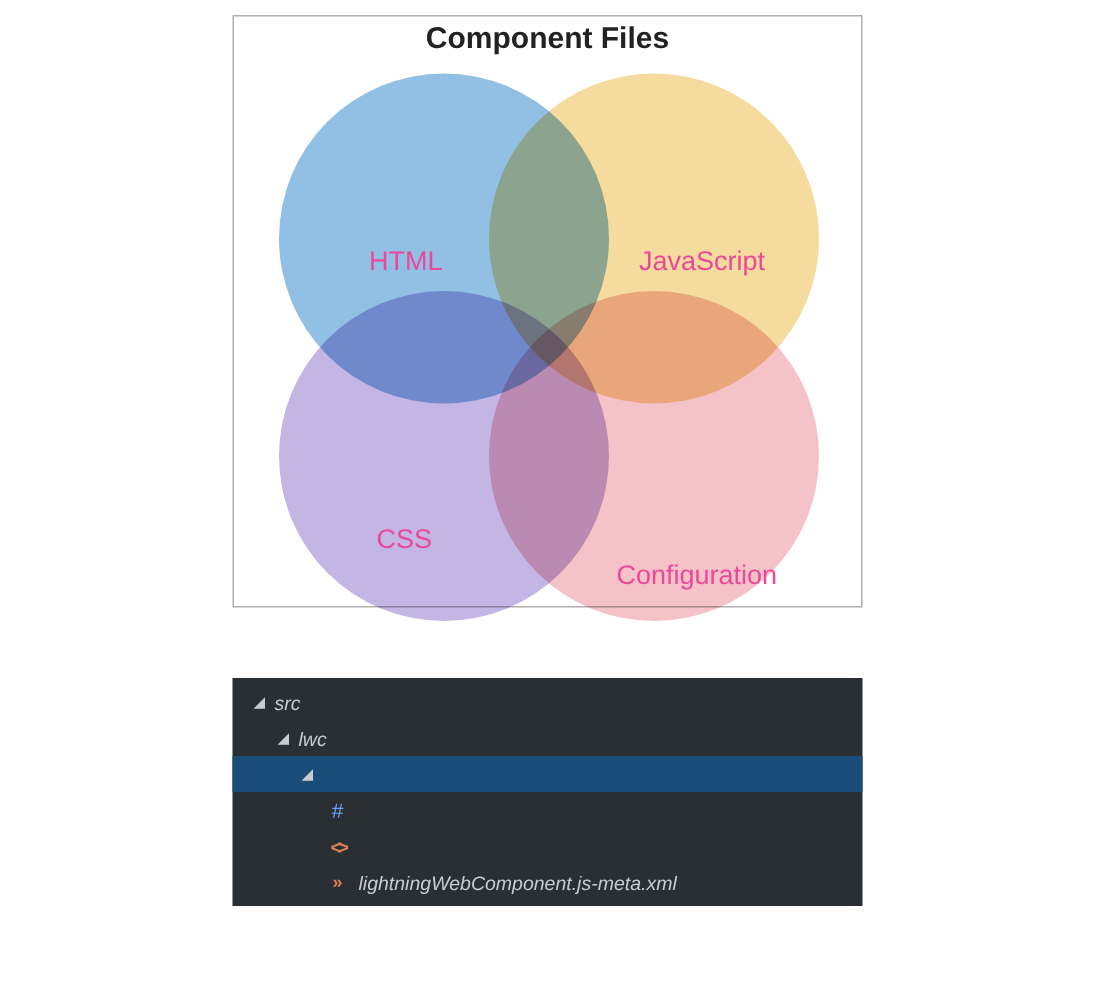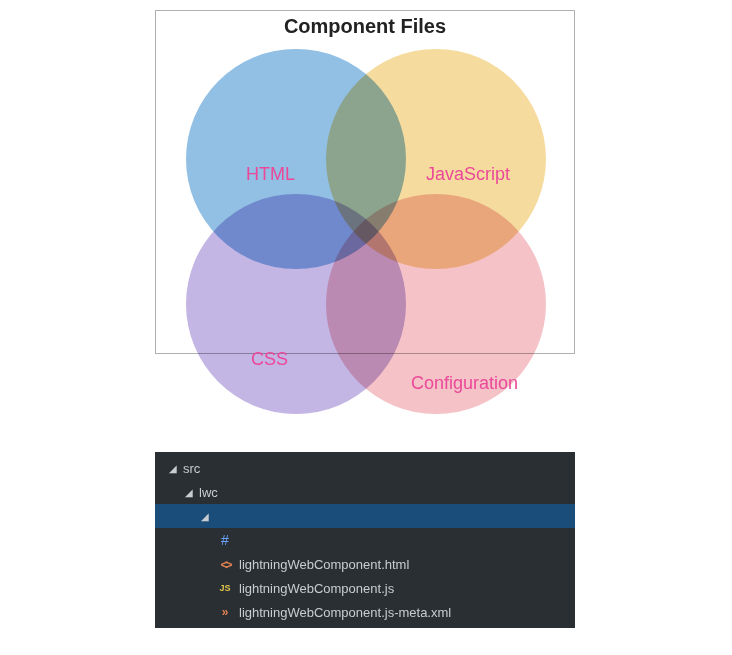--- a/index.html
+++ b/index.html
@@ -10,21 +10,21 @@
     font-family: Arial, Helvetica, sans-serif;
     position: relative;
   }
 
   
   .venn-panel {
     position: absolute;
     left: 155px;
     top: 10px;
     width: 420px;
-    height: 344px;
+    height: 395px;
     border: 1px solid #b0b0b0;
     background: #fff;
   }
   .venn-title {
     position: absolute;
     top: 4px;
     left: 0; right: 0;
     text-align: center;
     font-size: 20px;
     font-weight: 600;
@@ -105,21 +105,21 @@
     font-size: 10px;
     font-weight: bold;
     line-height: 1;
   }
   .ic-css  { color: #6aa2ff; font-size: 14px; font-weight: 400; }
   .ic-html { color: #e08050; font-size: 13px; font-weight: 700; letter-spacing: -3px; }
   .ic-js   { color: #e0c54a; font-size: 9px;  font-weight: 700; }
   .ic-xml  { color: #e08050; font-size: 12px; }
 
   .file-label { }
-  .tree-row:not(.selected) .file-label { color: #c9ccd1; }
+  .tree-row:not(.selected) .file-label { color: #c9ccd1; font-style: italic; }
 </style>
 </head>
 <body>
 
 <div class="venn-panel">
   <div class="venn-title">Component Files</div>
   <div class="venn-stage">
     <div class="circle c-html"></div>
     <div class="circle c-js"></div>
     <div class="circle c-css"></div>
@@ -147,26 +147,21 @@
   <div class="tree-row indent-2 selected">
     <span class="chevron">◢</span>
   </div>
 
   <div class="tree-row indent-3">
     <span class="file-icon ic-css">#</span>
   </div>
 
   <div class="tree-row indent-3">
     <span class="file-icon ic-html">&lt;&gt;</span>
-    <span class="file-label">lightningWebComponent.html</span>
   </div>
 
-  <div class="tree-row indent-3">
-    <span class="file-icon ic-js">JS</span>
-    <span class="file-label">lightningWebComponent.js</span>
-  </div>
 
   <div class="tree-row indent-3">
     <span class="file-icon ic-xml">»</span>
     <span class="file-label">lightningWebComponent.js-meta.xml</span>
   </div>
 
 </div>
 
 </body></html>

